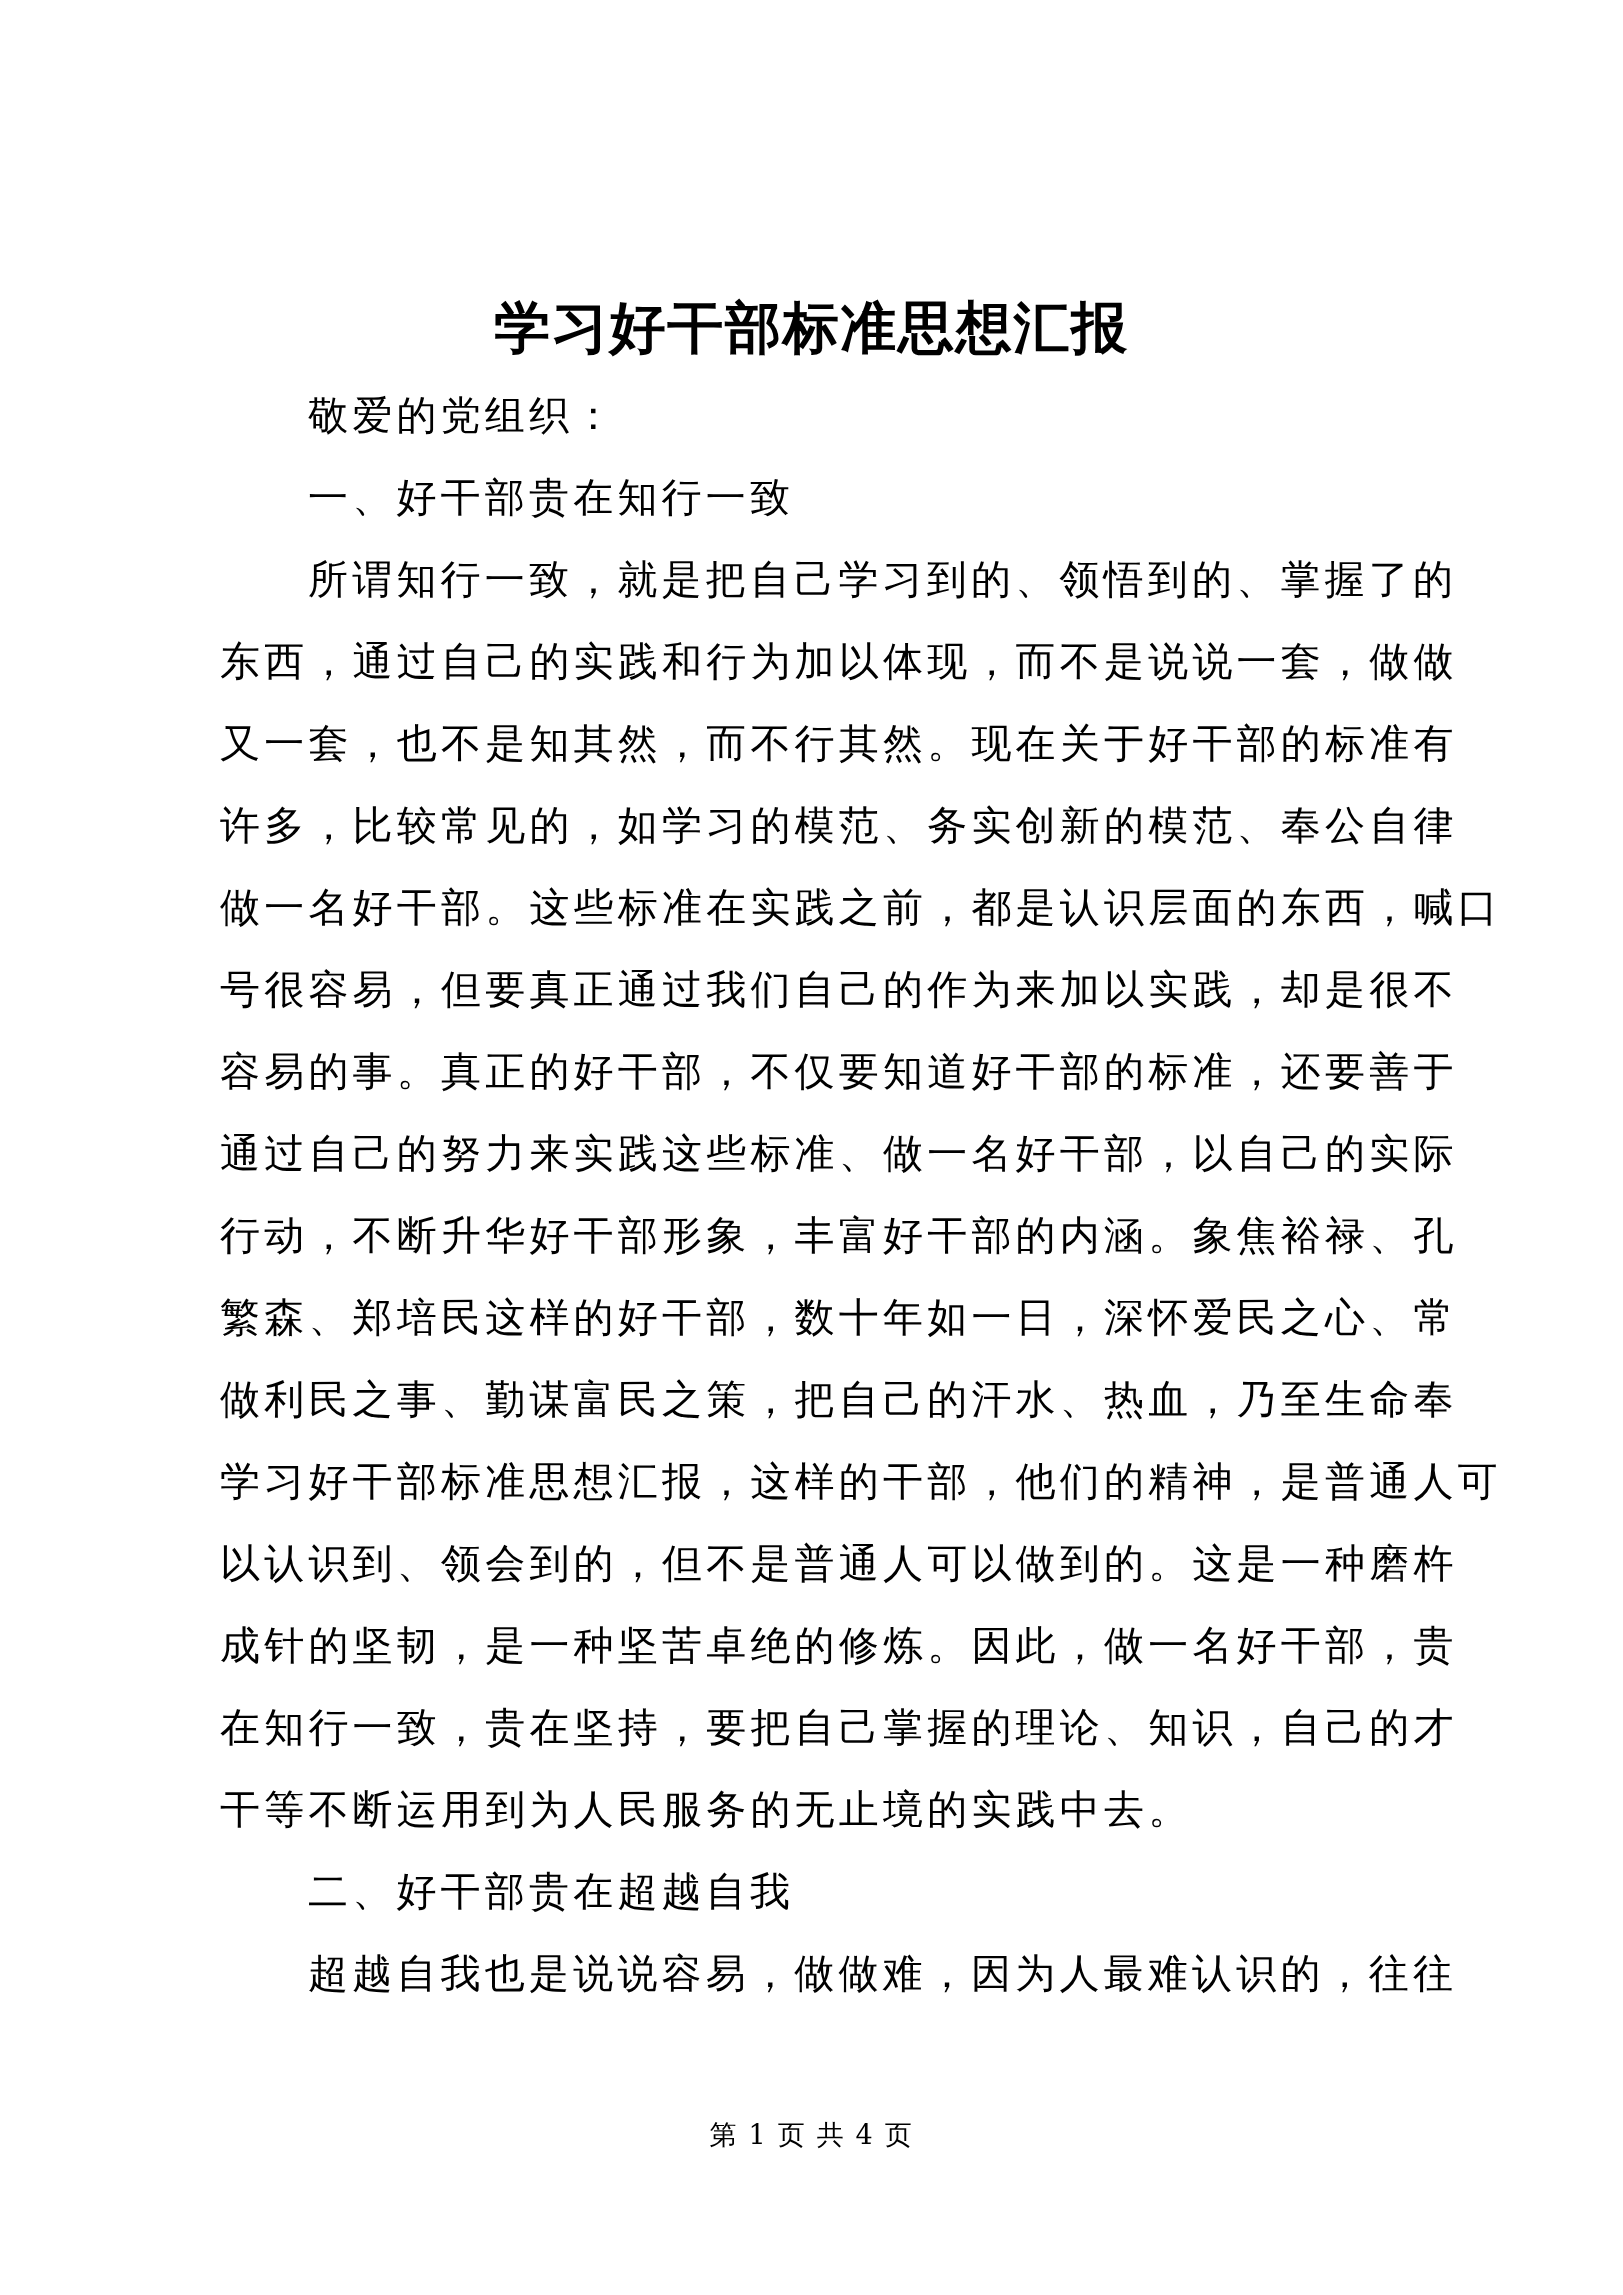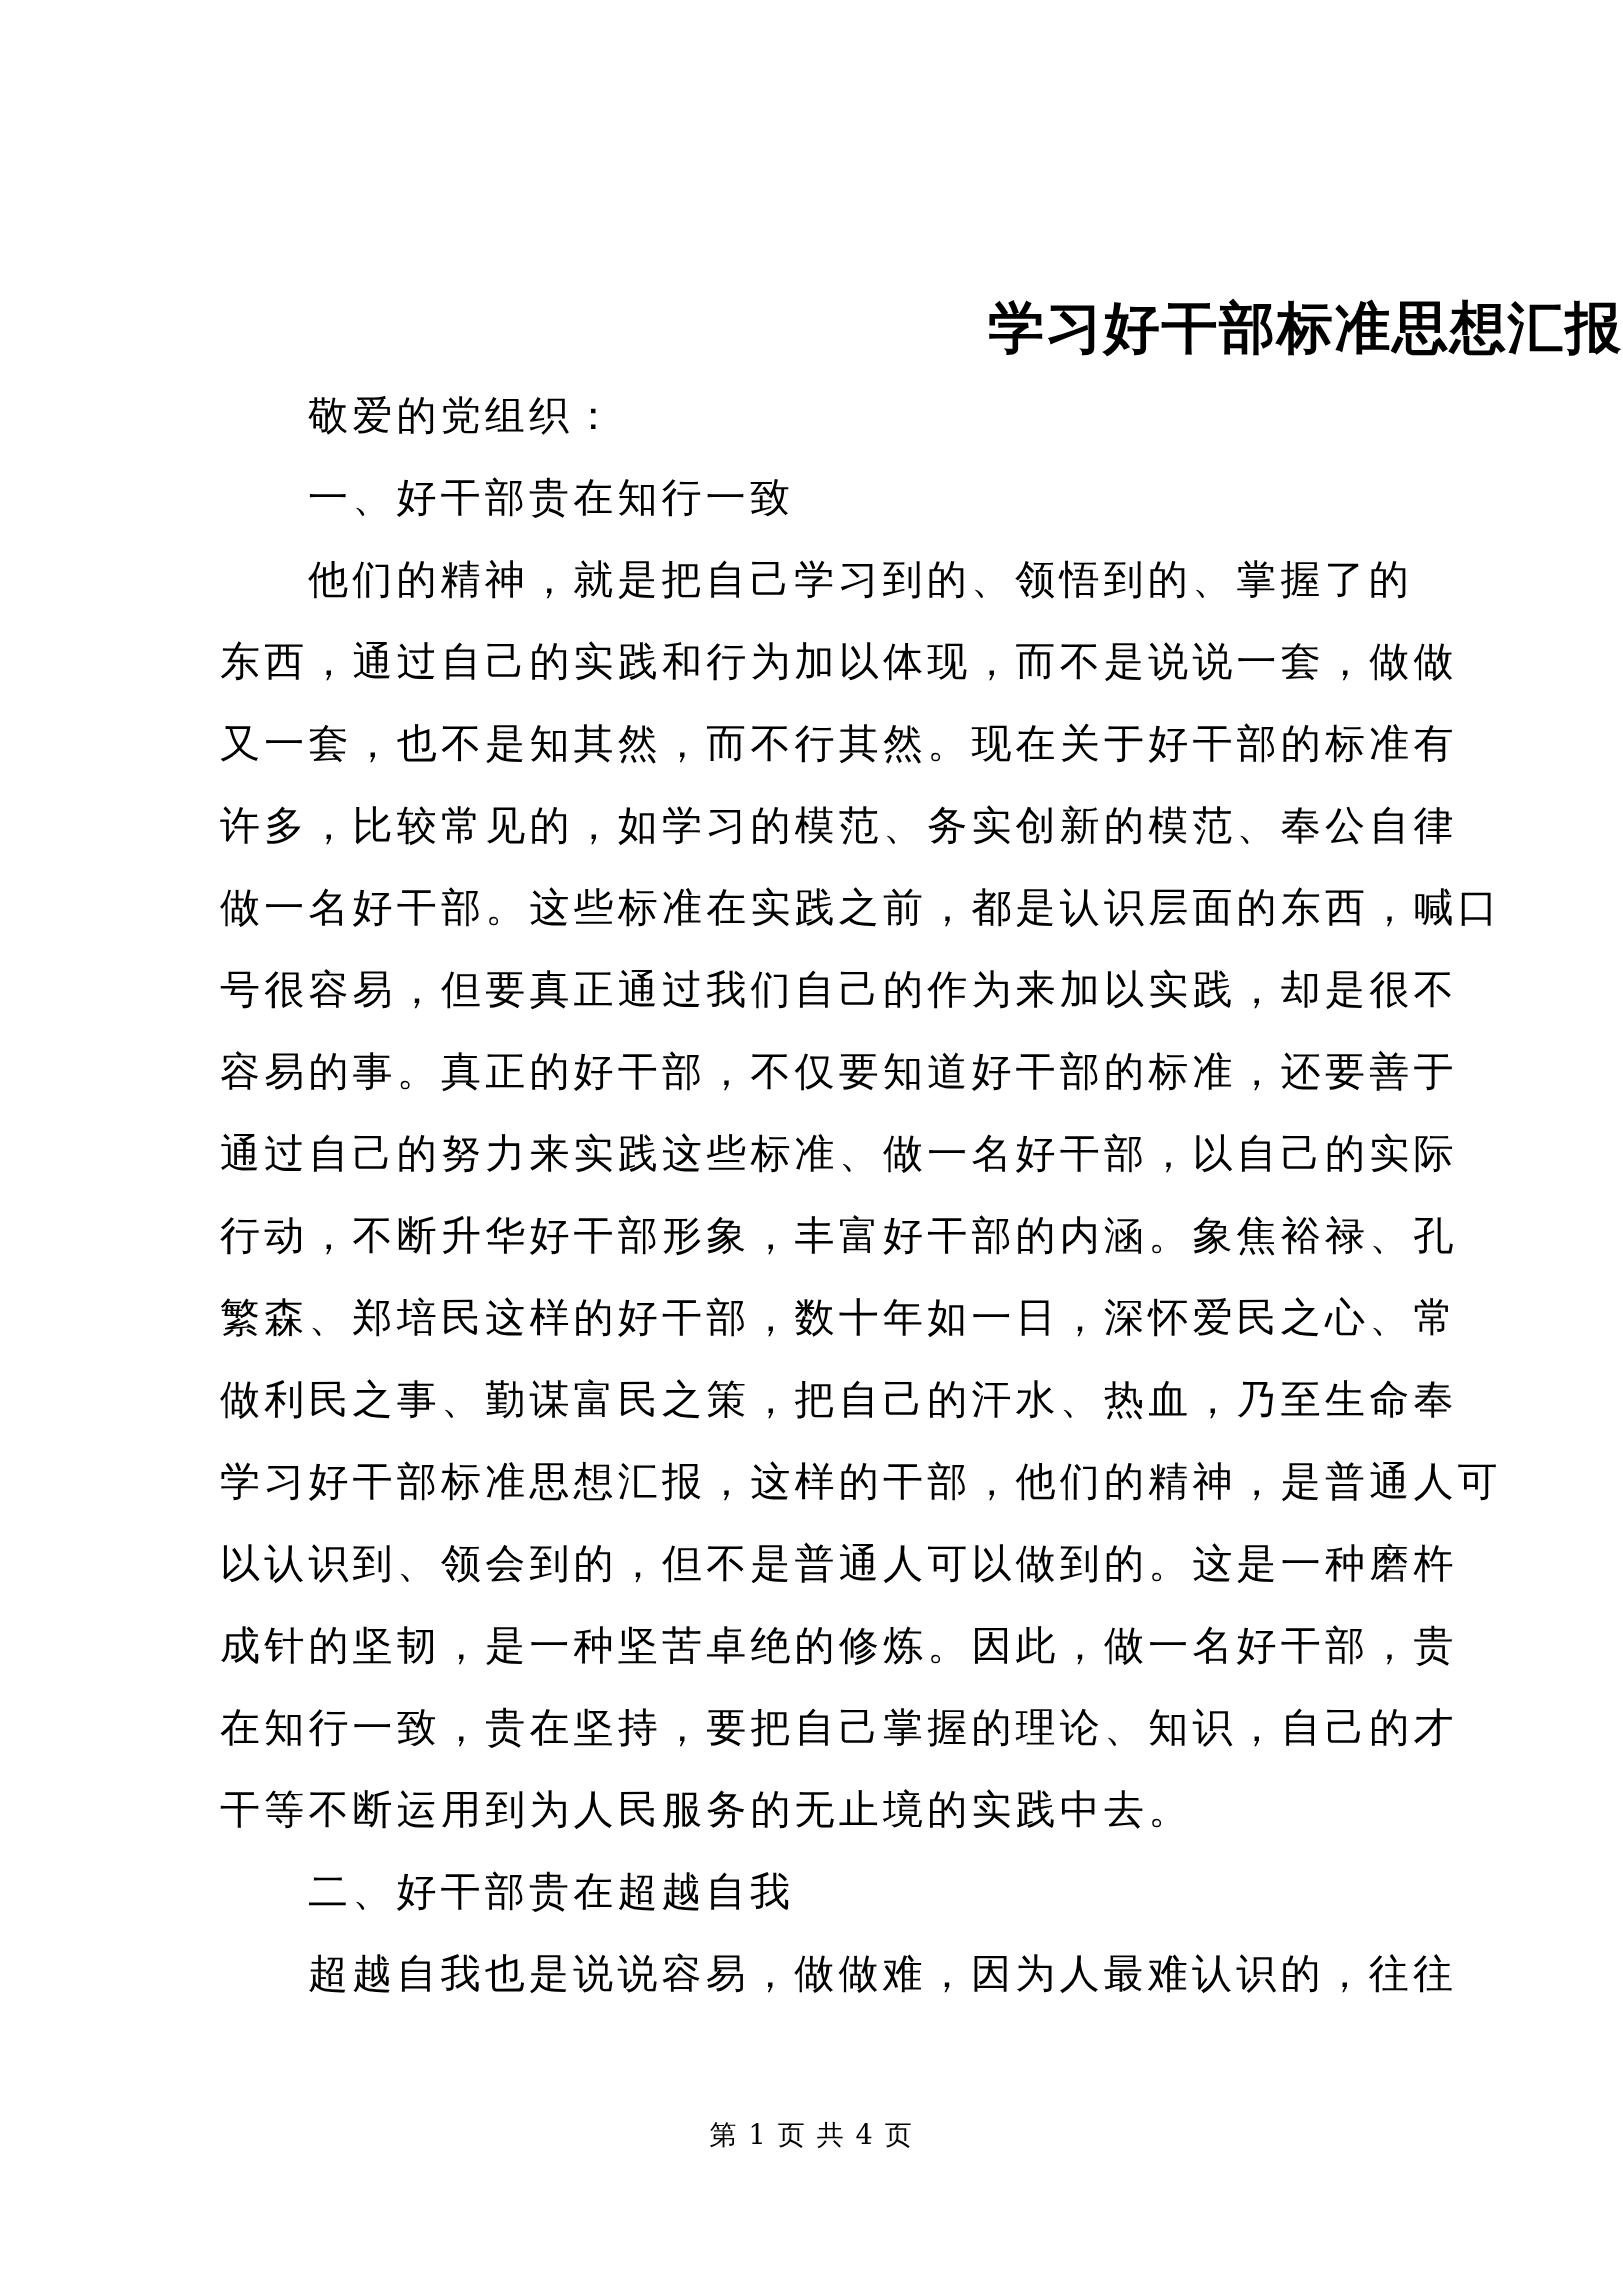--- a/index.html
+++ b/index.html
@@ -1,40 +1,40 @@
 <!DOCTYPE html>
 <html style="font-size:13.5px"><head>
 <meta charset="utf-8">
 <style>
   html, body { margin: 0; padding: 0; background: #ffffff; }
   body { width: 1623px; height: 2295px; position: relative; overflow: hidden;
          font-family: "DejaVu Serif", "Liberation Serif", serif; color: #000; }
   .page { position: absolute; left: 0; top: 0; width: 1623px; height: 2295px; background: #fff; }
-  .title { position: absolute; top: 287px; left: 0; width: 1623px; text-align: right;
+  .title { position: absolute; top: 287px; left: 0; width: 1623px; text-align: center;
            font-size: 56px; font-weight: bold; line-height: 81px; letter-spacing: 1.7px;
            font-family: "DejaVu Sans", "Liberation Sans", sans-serif; }
   .body { position: absolute; top: 374px; left: 220px; width: 1201px;
           font-size: 40px; line-height: 82px; letter-spacing: 4.2px;
           font-family: "DejaVu Sans", "Liberation Sans", sans-serif; font-weight: 300; }
   .line { white-space: nowrap; height: 82px; overflow: visible; }
   .indent { padding-left: 88px; }
   .footer { position: absolute; top: 2114px; left: 0; width: 1623px; text-align: center;
             font-size: 27px; line-height: 42px; letter-spacing: 1.7px; }
 </style>
 </head>
 <body>
 
 <div class="page">
   <div class="title">学习好干部标准思想汇报</div>
 
   <div class="body">
     <div class="line indent">敬爱的党组织：</div>
     <div class="line indent">一、好干部贵在知行一致</div>
 
-    <div class="line indent">他们的精神，就是把自己学习到的、领悟到的、掌握了的</div>
+    <div class="line indent">所谓知行一致，就是把自己学习到的、领悟到的、掌握了的</div>
     <div class="line">东西，通过自己的实践和行为加以体现，而不是说说一套，做做</div>
     <div class="line">又一套，也不是知其然，而不行其然。现在关于好干部的标准有</div>
     <div class="line">许多，比较常见的，如学习的模范、务实创新的模范、奉公自律</div>
     <div class="line">做一名好干部。这些标准在实践之前，都是认识层面的东西，喊口</div>
     <div class="line">号很容易，但要真正通过我们自己的作为来加以实践，却是很不</div>
     <div class="line">容易的事。真正的好干部，不仅要知道好干部的标准，还要善于</div>
     <div class="line">通过自己的努力来实践这些标准、做一名好干部，以自己的实际</div>
     <div class="line">行动，不断升华好干部形象，丰富好干部的内涵。象焦裕禄、孔</div>
     <div class="line">繁森、郑培民这样的好干部，数十年如一日，深怀爱民之心、常</div>
     <div class="line">做利民之事、勤谋富民之策，把自己的汗水、热血，乃至生命奉</div>

